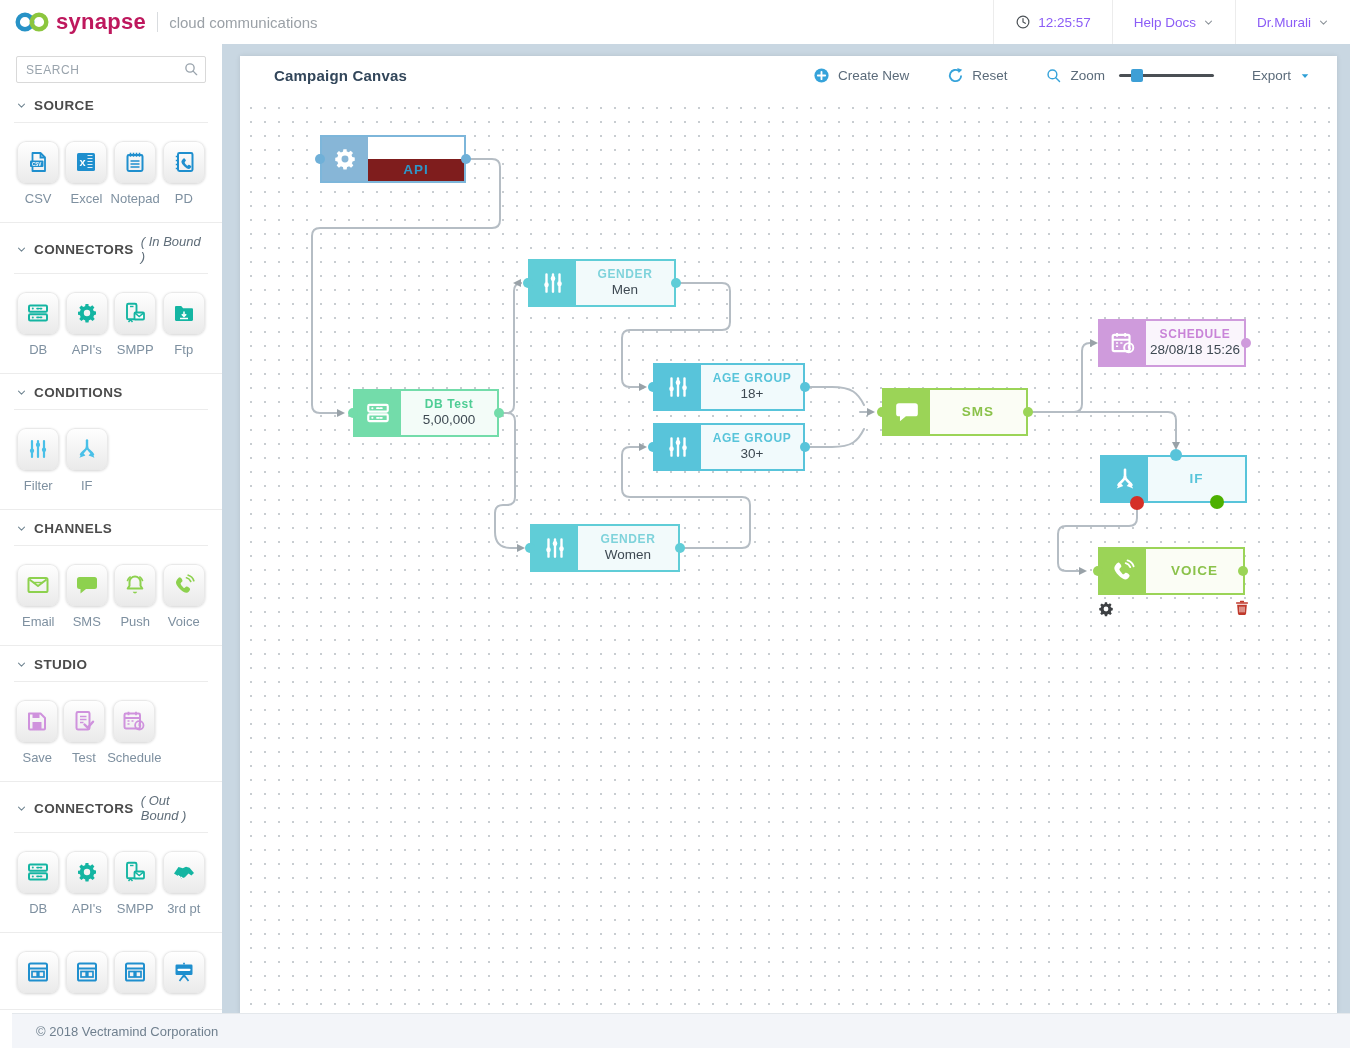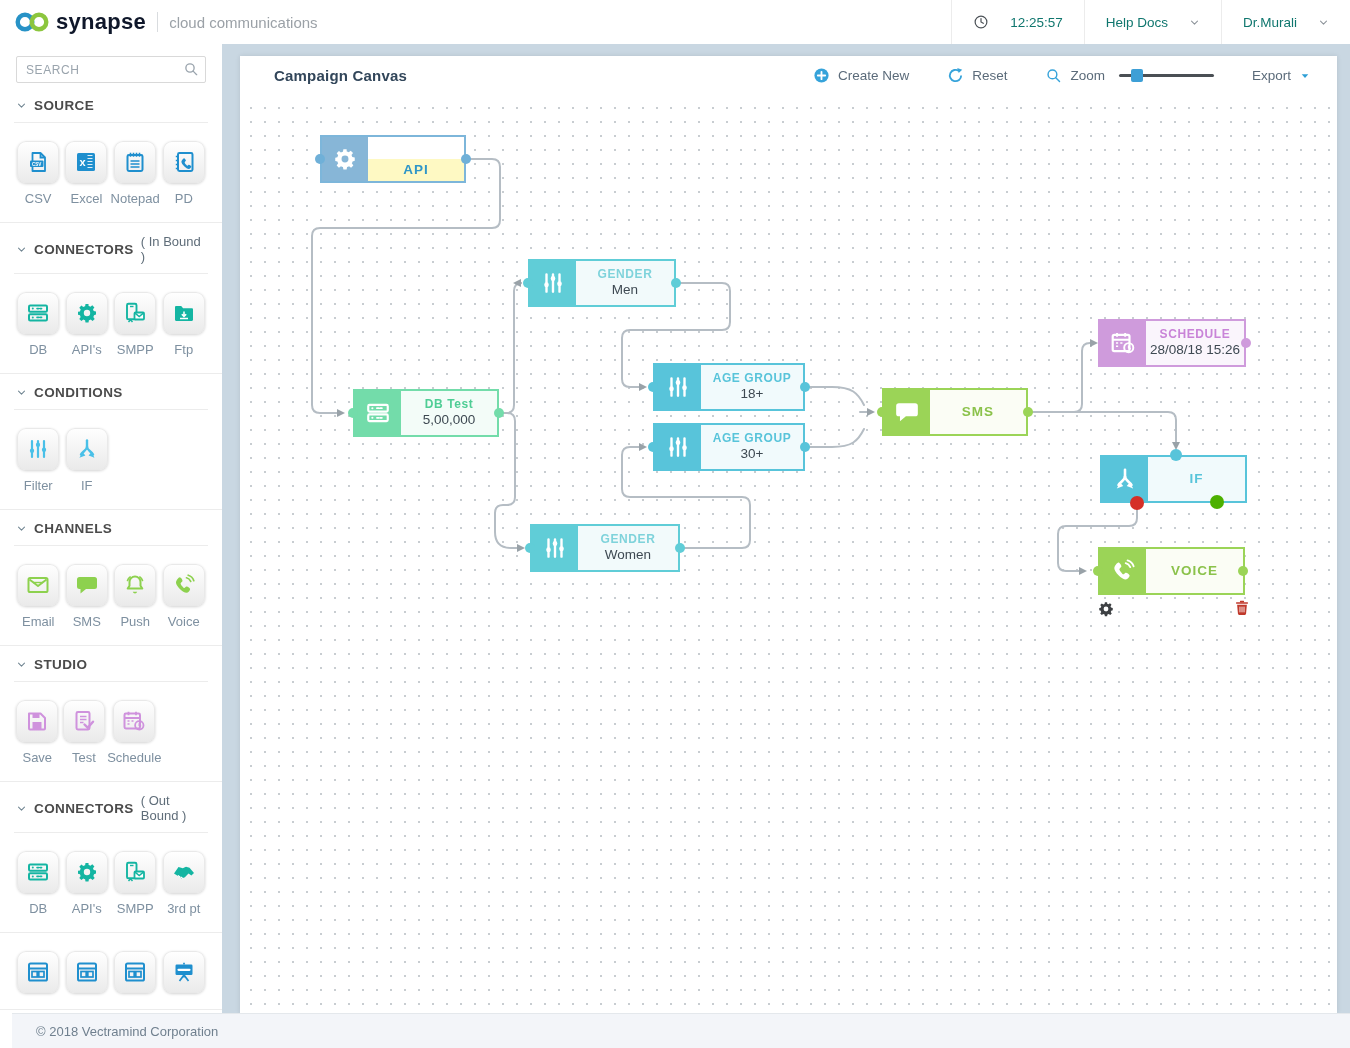--- a/index.html
+++ b/index.html
@@ -2,42 +2,42 @@
 <html><head>
 <meta charset="utf-8">
 <style>
   html,body{margin:0;padding:0;}
   body{width:1350px;height:1048px;position:relative;font-family:"Liberation Sans",sans-serif;background:#fff;overflow:hidden;}
   
   .header{position:absolute;left:0;top:0;width:1350px;height:44px;background:#fff;display:flex;align-items:center;z-index:5;}
   .logo-wrap{display:flex;align-items:center;padding-left:14px;}
   .logo-mark{display:flex;margin-right:6px;}
   .logo-mark svg{width:36px;height:22px;}
-  .logo-name{font-size:22px;font-weight:bold;color:#0f172a;letter-spacing:.3px;}
+  .logo-name{font-size:22px;font-weight:bold;color:#be185d;letter-spacing:.3px;}
   .logo-sep{width:1px;height:20px;background:#d9dcdf;margin:0 11px;}
   .logo-tag{color:#9ba1a7;font-size:15px;}
   .header-right{margin-left:auto;display:flex;align-items:stretch;height:100%;}
-  .header-item{display:flex;align-items:center;gap:21px;padding:0 21px;border-left:1px solid #ececec;font-size:13.5px;color:#0f766e;cursor:pointer;}
+  .header-item{display:flex;align-items:center;gap:7px;padding:0 21px;border-left:1px solid #ececec;font-size:13.5px;color:#8b5cf6;cursor:pointer;}
   .header-item .hicon{display:flex;color:#4c5257;}
   .header-item .hicon svg{width:16px;height:16px;}
   .header-item .chev-sm{display:flex;color:#8a9198;}
   .header-item .chev-sm svg{width:11px;height:11px;}
   
   .sidebar{position:absolute;left:0;top:44px;width:222px;bottom:34px;background:#fff;overflow:hidden;z-index:4;}
   .search-wrap{margin:12px 16px 4px;position:relative;}
   .search-input{width:100%;box-sizing:border-box;height:27px;border:1px solid #d9d9d9;border-radius:2px;padding:0 28px 0 9px;font-size:12px;letter-spacing:.6px;color:#555;outline:none;background:#fff;}
   .search-input::placeholder{color:#9aa4ad;}
   .search-icon{position:absolute;right:7px;top:5px;color:#9aa4ad;}
   .search-icon svg{width:16px;height:16px;}
   .side-section{padding:0 14px;border-bottom:1px solid #ececec;}
   .side-head{display:flex;align-items:center;gap:7px;padding:11px 2px 9px;border-bottom:1px solid #ececec;cursor:pointer;}
   .side-head .chev{display:flex;color:#6d828f;}
   .side-head .chev svg{width:11px;height:11px;}
   .side-title{font-size:13.5px;font-weight:bold;color:#4b4b4b;letter-spacing:.4px;}
-  .side-suffix{font-size:13px;color:#5f6d79;}
+  .side-suffix{font-size:13px;color:#5f6d79;font-style:italic;}
   .tile-row{display:grid;grid-template-columns:repeat(4,1fr);padding:18px 0 16px;row-gap:14px;}
   .tile-cell{display:flex;flex-direction:column;align-items:center;gap:8px;cursor:pointer;}
   .tile{width:42px;height:42px;border-radius:9px;background:linear-gradient(#ffffff,#eaeaea);box-shadow:0 1px 3px rgba(0,0,0,.18),inset 0 0 0 1px #e9e9e9;display:flex;align-items:center;justify-content:center;}
   .tile-icon{display:flex;}
   .tile-icon svg{width:24px;height:24px;}
   .tile-label{font-size:13px;color:#7e90a0;white-space:nowrap;}
   
   .main-bg{position:absolute;left:222px;top:44px;right:0;bottom:34px;background:#c9d7e2;}
   .canvas-panel{position:absolute;left:18px;top:12px;right:13px;bottom:0;background:#fff;box-shadow:0 0 5px rgba(0,0,0,.10);padding-left:16px;}
   .canvas-head{height:39px;display:flex;align-items:center;padding:0 26px 0 18px;gap:38px;}
@@ -572,21 +572,21 @@
           <path d="M788 317 H834 Q842 317 842 309 V256 Q842 248 850 248 L851 248" fill="none" stroke="#b5bdc4" stroke-width="2" stroke-linecap="round" marker-end="url(#arr)"></path>
           <path d="M788 317 H928 Q936 317 936 325 V348" fill="none" stroke="#b5bdc4" stroke-width="2" stroke-linecap="round" marker-end="url(#arr)"></path>
           <path d="M897 408 V423 Q897 431 889 431 H826 Q818 431 818 439 V468 Q818 476 826 476 H840" fill="none" stroke="#b5bdc4" stroke-width="2" stroke-linecap="round" marker-end="url(#arr)"></path>
         </svg>
         <div class="node solo" style="left: 80px; top: 40px; width: 146px; border-color: rgb(125, 182, 218);">
           <div class="node-icon" style="background: rgb(135, 182, 215);">
             <svg viewBox="0 0 24 24">
               <path fill="currentColor" fill-rule="evenodd" d="M21 13.5v-3l-2.3-.4a7 7 0 0 0-.7-1.8l1.4-1.9-2.1-2.1-1.9 1.4a7 7 0 0 0-1.8-.7L13.5 3h-3l-.4 2.3a7 7 0 0 0-1.8.7L6.4 4.6 4.3 6.7l1.4 1.9a7 7 0 0 0-.7 1.8L3 10.8v3l2 .4a7 7 0 0 0 .7 1.8l-1.4 1.9 2.1 2.1 1.9-1.4a7 7 0 0 0 1.8.7l.4 2.3h3l.4-2.3a7 7 0 0 0 1.8-.7l1.9 1.4 2.1-2.1-1.4-1.9a7 7 0 0 0 .7-1.8zM12 15.2a3.2 3.2 0 1 1 0-6.4 3.2 3.2 0 0 1 0 6.4z"></path>
             </svg>
           </div>
-          <div class="node-body" style="background: #fef9c3; margin-top: 22px;">
+          <div class="node-body" style="background: #7f1d1d; margin-top: 22px;">
             <div class="node-title" style="color: rgb(46, 150, 200);">API</div>
           </div>
         </div>
         <div class="node" style="left: 288px; top: 164px; width: 148px; border-color: rgb(96, 205, 215);">
           <div class="node-icon" style="background: rgb(96, 205, 215);">
             <svg viewBox="0 0 24 24">
               <g stroke="currentColor" stroke-width="2.2" stroke-linecap="round">
                 <path d="M6 4v16M12 4v16M18 4v16"></path>
               </g>
               <g fill="currentColor">

